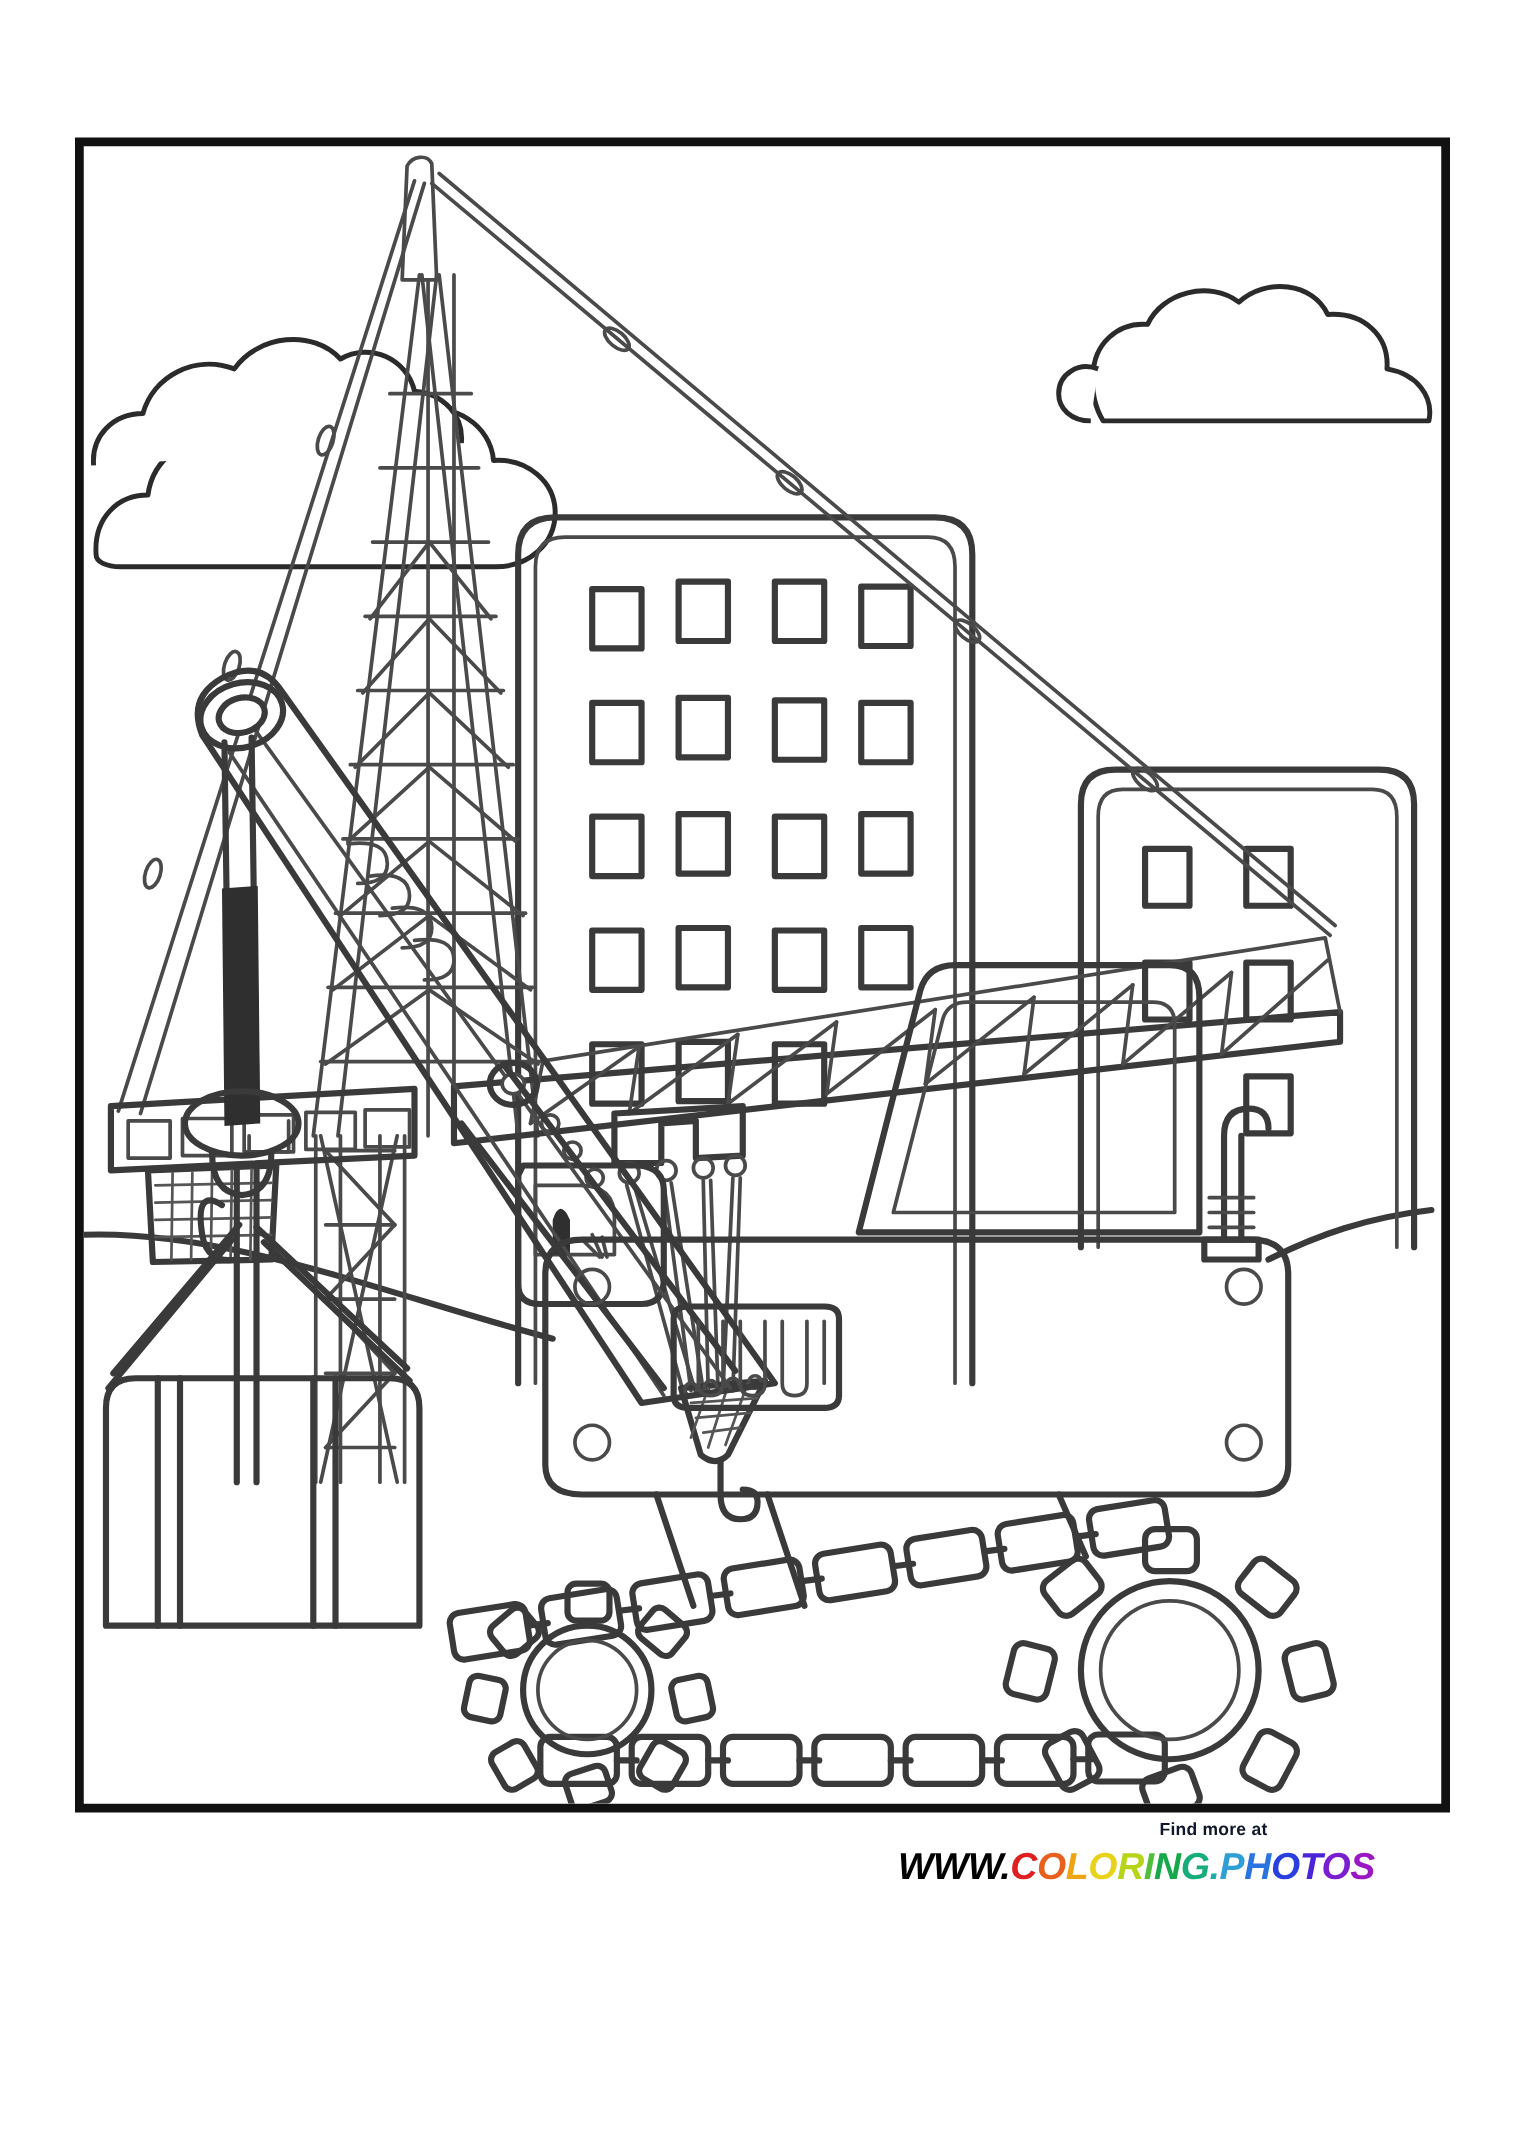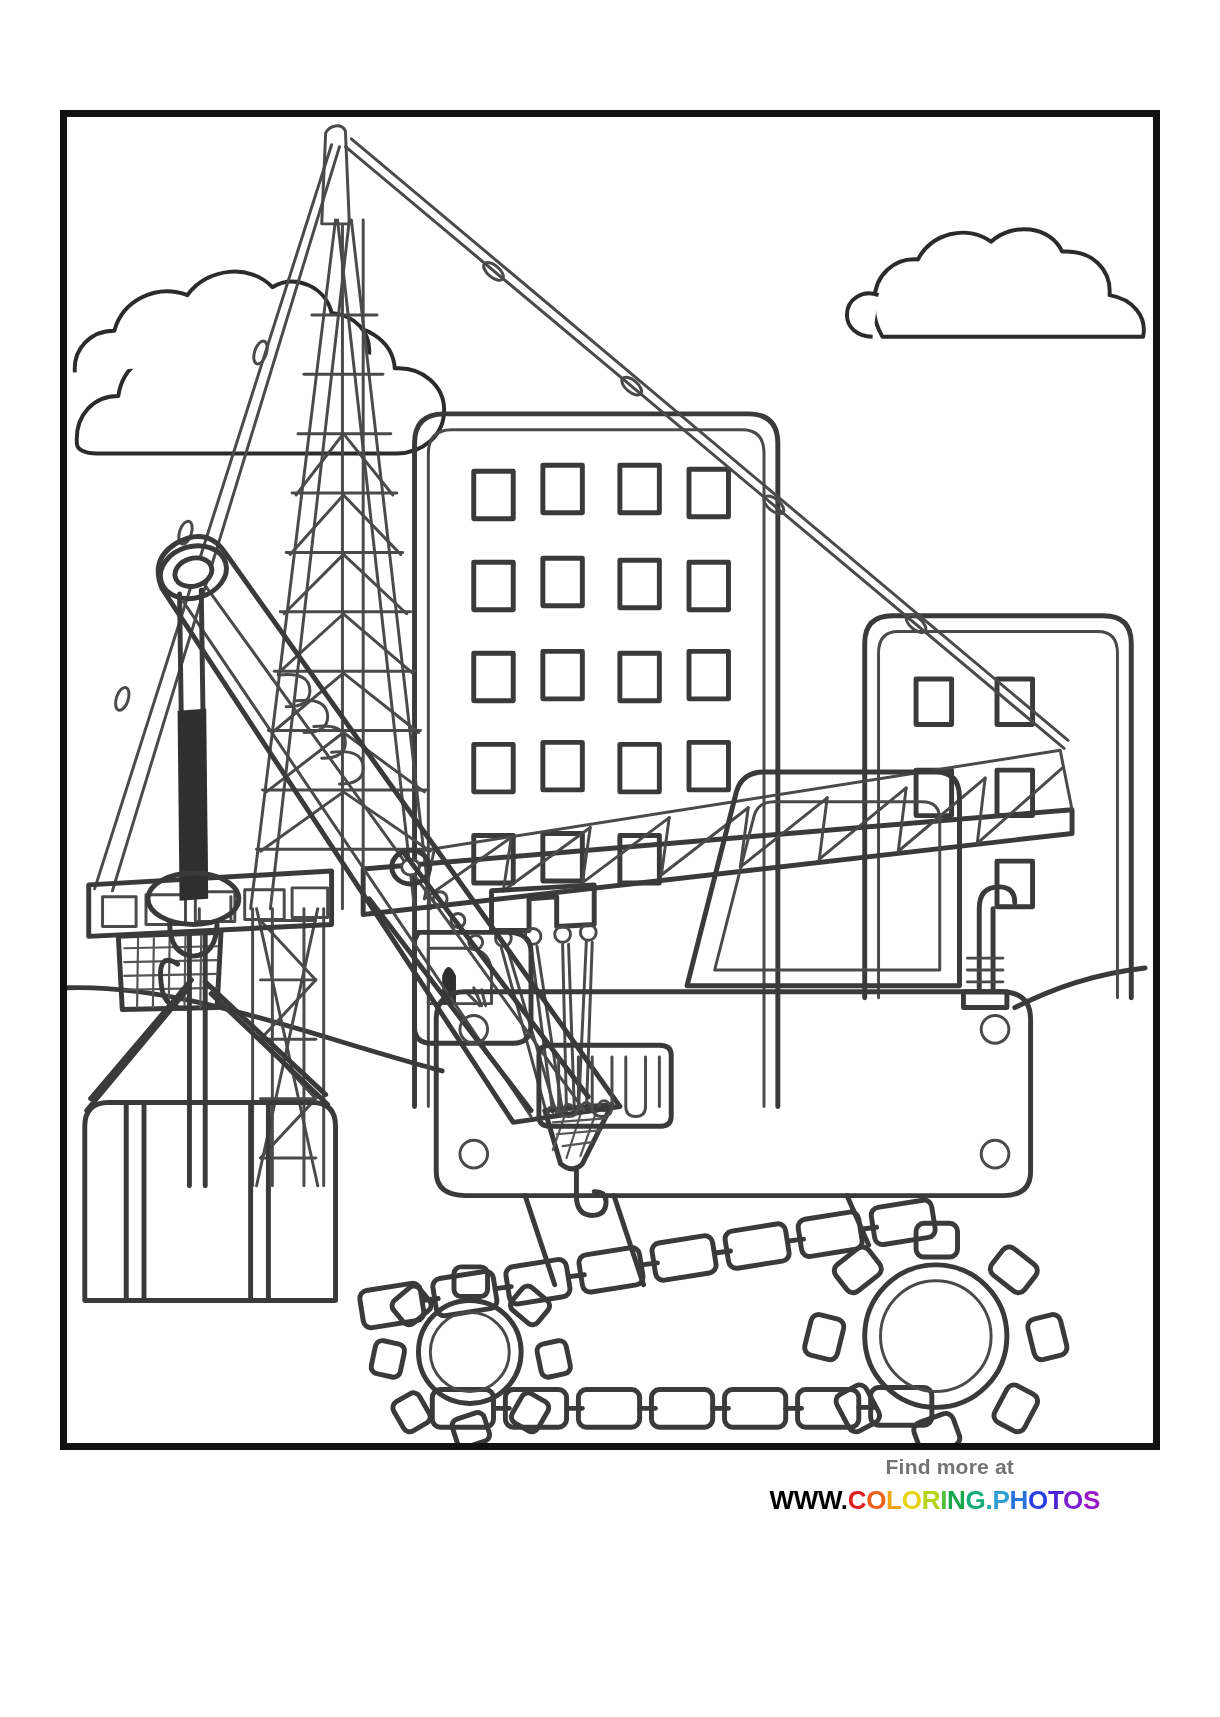--- a/index.html
+++ b/index.html
@@ -72,32 +72,33 @@
   #footer {
     position: absolute;
     left: 0;
     top: 1455px;
     width: 1160px;
     text-align: right;
     padding-right: 60px;
     box-sizing: border-box;
   }
   #footer-line1 {
-    font-size: 21px;
+    font-size: 14px;
     font-weight: bold;
-    color: #737373;
+    color: #0f172a;
     letter-spacing: 0.2px;
     margin-bottom: 6px;
     padding-right: 86px;
   }
   #footer-line2 {
-    font-size: 26px;
+    font-size: 30px;
     font-weight: bold;
     letter-spacing: -0.3px;
     white-space: nowrap;
+    font-style: italic;
   }
   #footer-line2 .seg { display: inline; }
 </style>
 </head>
 <body>
 
 <div id="page">
 
   <div id="art-frame">
     <svg viewBox="0 0 1100 1340" preserveAspectRatio="none">

